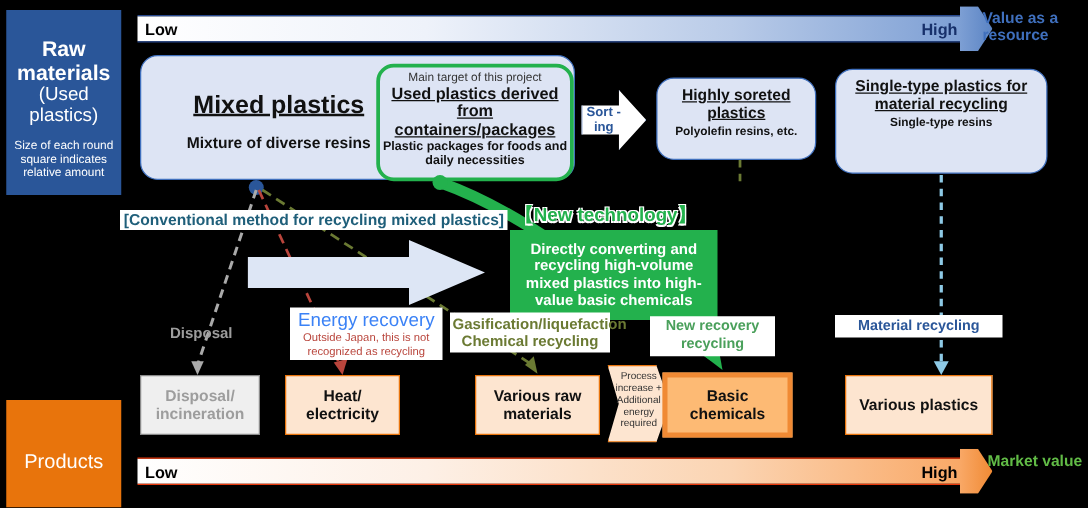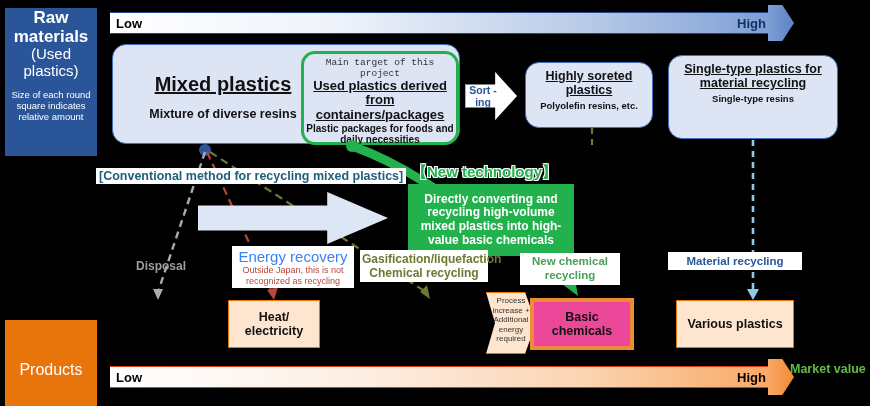--- a/index.html
+++ b/index.html
@@ -3,21 +3,21 @@
 <meta charset="utf-8">
 <style>
   html,body{margin:0;padding:0;background:#000;}
   #stage{position:relative;width:870px;height:406px;background:#000;
          font-family:"Liberation Sans","DejaVu Sans",sans-serif;overflow:hidden;}
   .abs{position:absolute;box-sizing:border-box;}
 
   
   .side-raw{left:5px;top:8px;width:92px;height:148px;background:#2a5699;color:#fff;
             display:flex;flex-direction:column;align-items:center;justify-content:flex-start;
-            padding-top:0;text-align:center;}
+            padding-top:22px;text-align:center;}
   .side-raw .t1{font-size:17px;font-weight:bold;line-height:1.12;}
   .side-raw .t2{font-size:15px;line-height:1.12;}
   .side-raw .t3{font-size:9.5px;line-height:1.18;margin-top:9px;}
 
   .side-rec{left:5px;top:163px;width:92px;height:124px;background:#1273d4;color:#fff;
             clip-path:polygon(0 0,100% 0,100% 80%,50% 100%,0 80%);
             display:flex;align-items:center;justify-content:center;text-align:center;}
   .side-rec span{font-size:16px;line-height:1.15;display:block;padding-bottom:16px;}
 
   .side-prod{left:5px;top:292px;width:92px;height:100px;background:#e8740c;color:#fff;
@@ -49,21 +49,21 @@
   
   .rbox{background:#dde4f4;border:1.6px solid #3f6fbd;border-radius:14px;}
   .box-mixed{left:112px;top:44px;width:348px;height:100px;}
   .mixed-title{position:absolute;left:16px;top:28px;width:188px;text-align:center;
         font-size:20px;font-weight:bold;color:#111;text-decoration:underline;}
   .mixed-sub{position:absolute;left:16px;top:62px;width:188px;text-align:center;
         font-size:12.5px;font-weight:bold;color:#111;}
 
   .box-green{position:absolute;left:188px;top:6px;width:152px;height:88px;
         background:#dde4f4;border:3px solid #23b14d;border-radius:14px;text-align:center;}
-  .gt0{font-size:9.5px;color:#333;margin-top:3px;font-family:Liberation Mono, monospace;}
+  .gt0{font-size:9.5px;color:#333;margin-top:3px;}
   .gt1{font-size:13px;font-weight:bold;color:#111;text-decoration:underline;line-height:1.1;}
   .gt2{font-size:10px;font-weight:bold;color:#111;line-height:1.15;margin-top:1px;}
 
   .box-sorted{left:525px;top:62px;width:128px;height:66px;}
   .box-single{left:668px;top:55px;width:170px;height:84px;}
   .bt{font-size:12.5px;font-weight:bold;color:#111;text-decoration:underline;
       text-align:center;line-height:1.12;margin-top:6px;}
   .box-single .bt{font-size:12.5px;}
   .bs{font-size:9.5px;font-weight:bold;color:#111;text-align:center;margin-top:3px;}
 
@@ -97,21 +97,21 @@
   .m-mat{left:668px;top:252px;width:134px;background:#fff;text-align:center;padding:3px;
         font-size:11.5px;font-weight:bold;color:#2a5699;}
 
   
   .pbox{height:48px;display:flex;align-items:center;justify-content:center;text-align:center;
         font-size:12.5px;font-weight:bold;line-height:1.15;}
   .p-disp{left:112px;top:300px;width:96px;background:#efefef;border:1.6px solid #8a8a8a;
         color:#9d9d9d;}
   .p-heat{left:228px;top:300px;width:92px;background:#fde5d0;border:1.6px solid #e8740c;color:#111;}
   .p-raw{left:380px;top:300px;width:100px;background:#fde5d0;border:1.6px solid #e8740c;color:#111;}
-  .p-basic{left:530px;top:298px;width:104px;height:52px;background:#ec4899;
+  .p-basic{left:530px;top:298px;width:104px;height:52px;background:#fdba74;
         border:4px solid #f08a34;color:#111;}
   .p-plastic{left:676px;top:300px;width:118px;background:#fde5d0;border:1.6px solid #e8740c;color:#111;}
 
   .proc-arrow{left:486px;top:292px;width:50px;height:62px;background:#fde5d0;
         border:1px solid #e8740c;
         clip-path:polygon(0 0,78% 0,100% 50%,78% 100%,0 100%,18% 50%);}
   .proc-lab{left:488px;top:296px;width:46px;text-align:center;font-size:8px;color:#333;
         line-height:1.2;}
 
   svg.ov{position:absolute;left:0;top:0;width:870px;height:406px;pointer-events:none;}
@@ -132,20 +132,21 @@
 
   <div class="abs side-prod">
     <span>Products</span>
   </div>
 
   <div class="abs bar bar-top">
     <span class="lo">Low</span>
     <span class="hi">High</span>
   </div>
   <div class="abs bar-top-head"></div>
+  <div class="abs cap-res">Value as a resource</div>
 
   <div class="abs bar bar-bot">
     <span class="lo">Low</span>
     <span class="hi">High</span>
   </div>
   <div class="abs bar-bot-head"></div>
   <div class="abs cap-mkt">Market value</div>
 
   <div class="abs rbox box-mixed">
     <div class="mixed-title">Mixed plastics</div>
@@ -198,22 +199,24 @@
   <div class="abs newtech-lab">【New technology】</div>
   <div class="abs conv-lab">[Conventional method for recycling mixed plastics]</div>
   <div class="abs newtech-box">Directly converting and recycling high-volume mixed plastics into high-value basic chemicals</div>
 
   <div class="abs m-disposal">Disposal</div>
   <div class="abs m-energy">
     <div class="a">Energy recovery</div>
     <div class="b">Outside Japan, this is not recognized as recycling</div>
   </div>
   <div class="abs m-gas">Gasification/liquefaction Chemical recycling</div>
-  <div class="abs m-new">New chemical recycling</div>
+  <div class="abs m-new">New recovery recycling</div>
   <div class="abs m-mat">Material recycling</div>
 
+  <div class="abs pbox p-disp">Disposal/ incineration</div>
   <div class="abs pbox p-heat">Heat/ electricity</div>
+  <div class="abs pbox p-raw">Various raw materials</div>
   <div class="abs proc-arrow"></div>
   <div class="abs proc-lab">Process increase + Additional energy required</div>
   <div class="abs pbox p-basic">Basic chemicals</div>
   <div class="abs pbox p-plastic">Various plastics</div>
 
 </div>
 
 </body></html>

